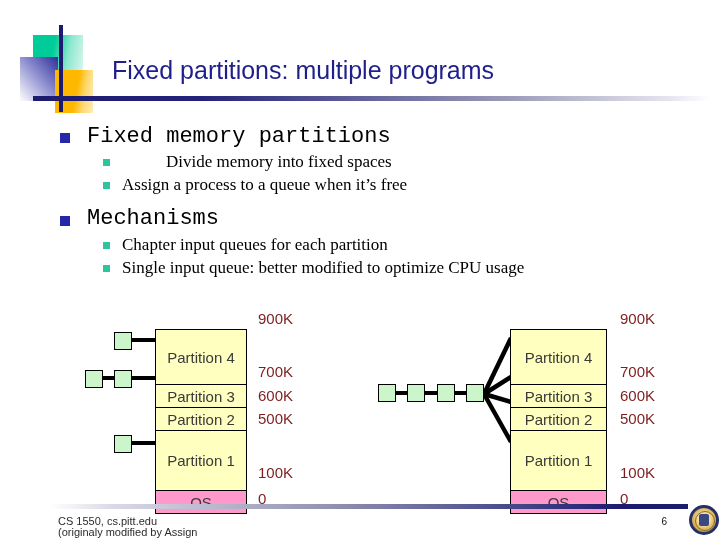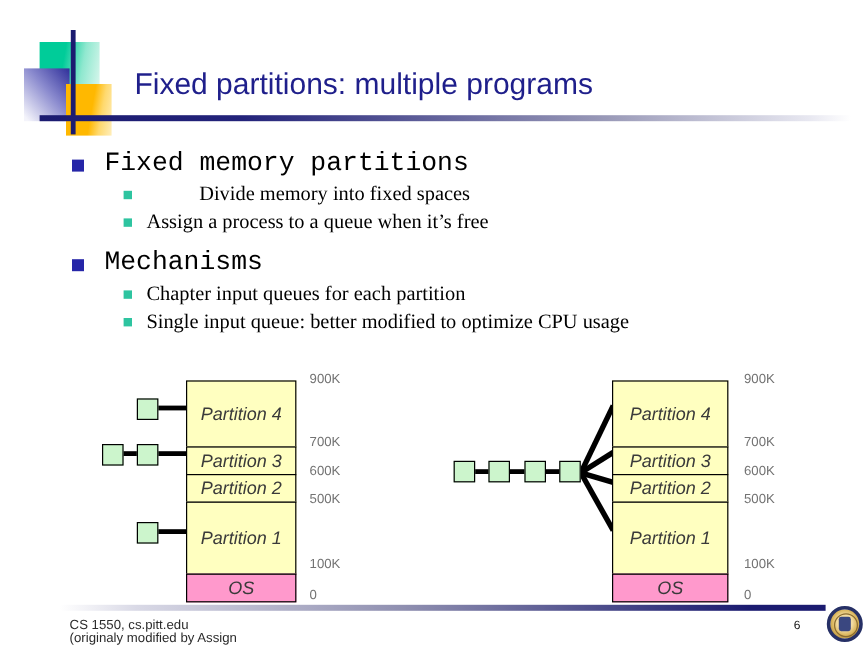--- a/index.html
+++ b/index.html
@@ -24,27 +24,27 @@
 
   .slide-title{left:102px;top:56px;font-size:25px;color:#1f1f8b;white-space:nowrap;margin-left:10px;}
 
   
   .b1-text{font-family:Liberation Mono, monospace;font-size:22px;color:#000;white-space:nowrap;}
   .b2-text{font-family:"Liberation Serif",serif;font-size:17px;color:#000;white-space:nowrap;}
   .b1-marker{width:10px;height:10px;background:#2626a8;}
   .b2-marker{width:7px;height:7px;background:#2ec4a0;}
 
   
-  .memcol{position:absolute;top:317px;font-style:italic;}
+  .memcol{position:absolute;top:329px;}
   .membox{position:relative;box-sizing:border-box;border:1px solid #000;background:#ffffc0;
     display:flex;align-items:center;justify-content:center;
     font-size:15px;color:#3a3a3a;margin-top:-1px;}
   .membox:first-child{margin-top:0;}
   .membox.os{background:#ff99cc;}
-  .addr{position:absolute;font-size:11px;color:#737373;white-space:nowrap;}
+  .addr{position:absolute;font-size:15px;color:#7f1d1d;white-space:nowrap;}
   .pbox{position:absolute;width:18px;height:18px;box-sizing:border-box;
     background:#ccf5cc;border:1px solid #000;}
 
   
   .foot{font-size:11px;color:#2b2b2b;white-space:nowrap;}
   .foot-center{font-size:11px;color:#111;}
   .page-num{font-size:10px;color:#111;}
 
   
   .seal{left:689px;top:505px;width:30px;height:30px;border-radius:50%;

